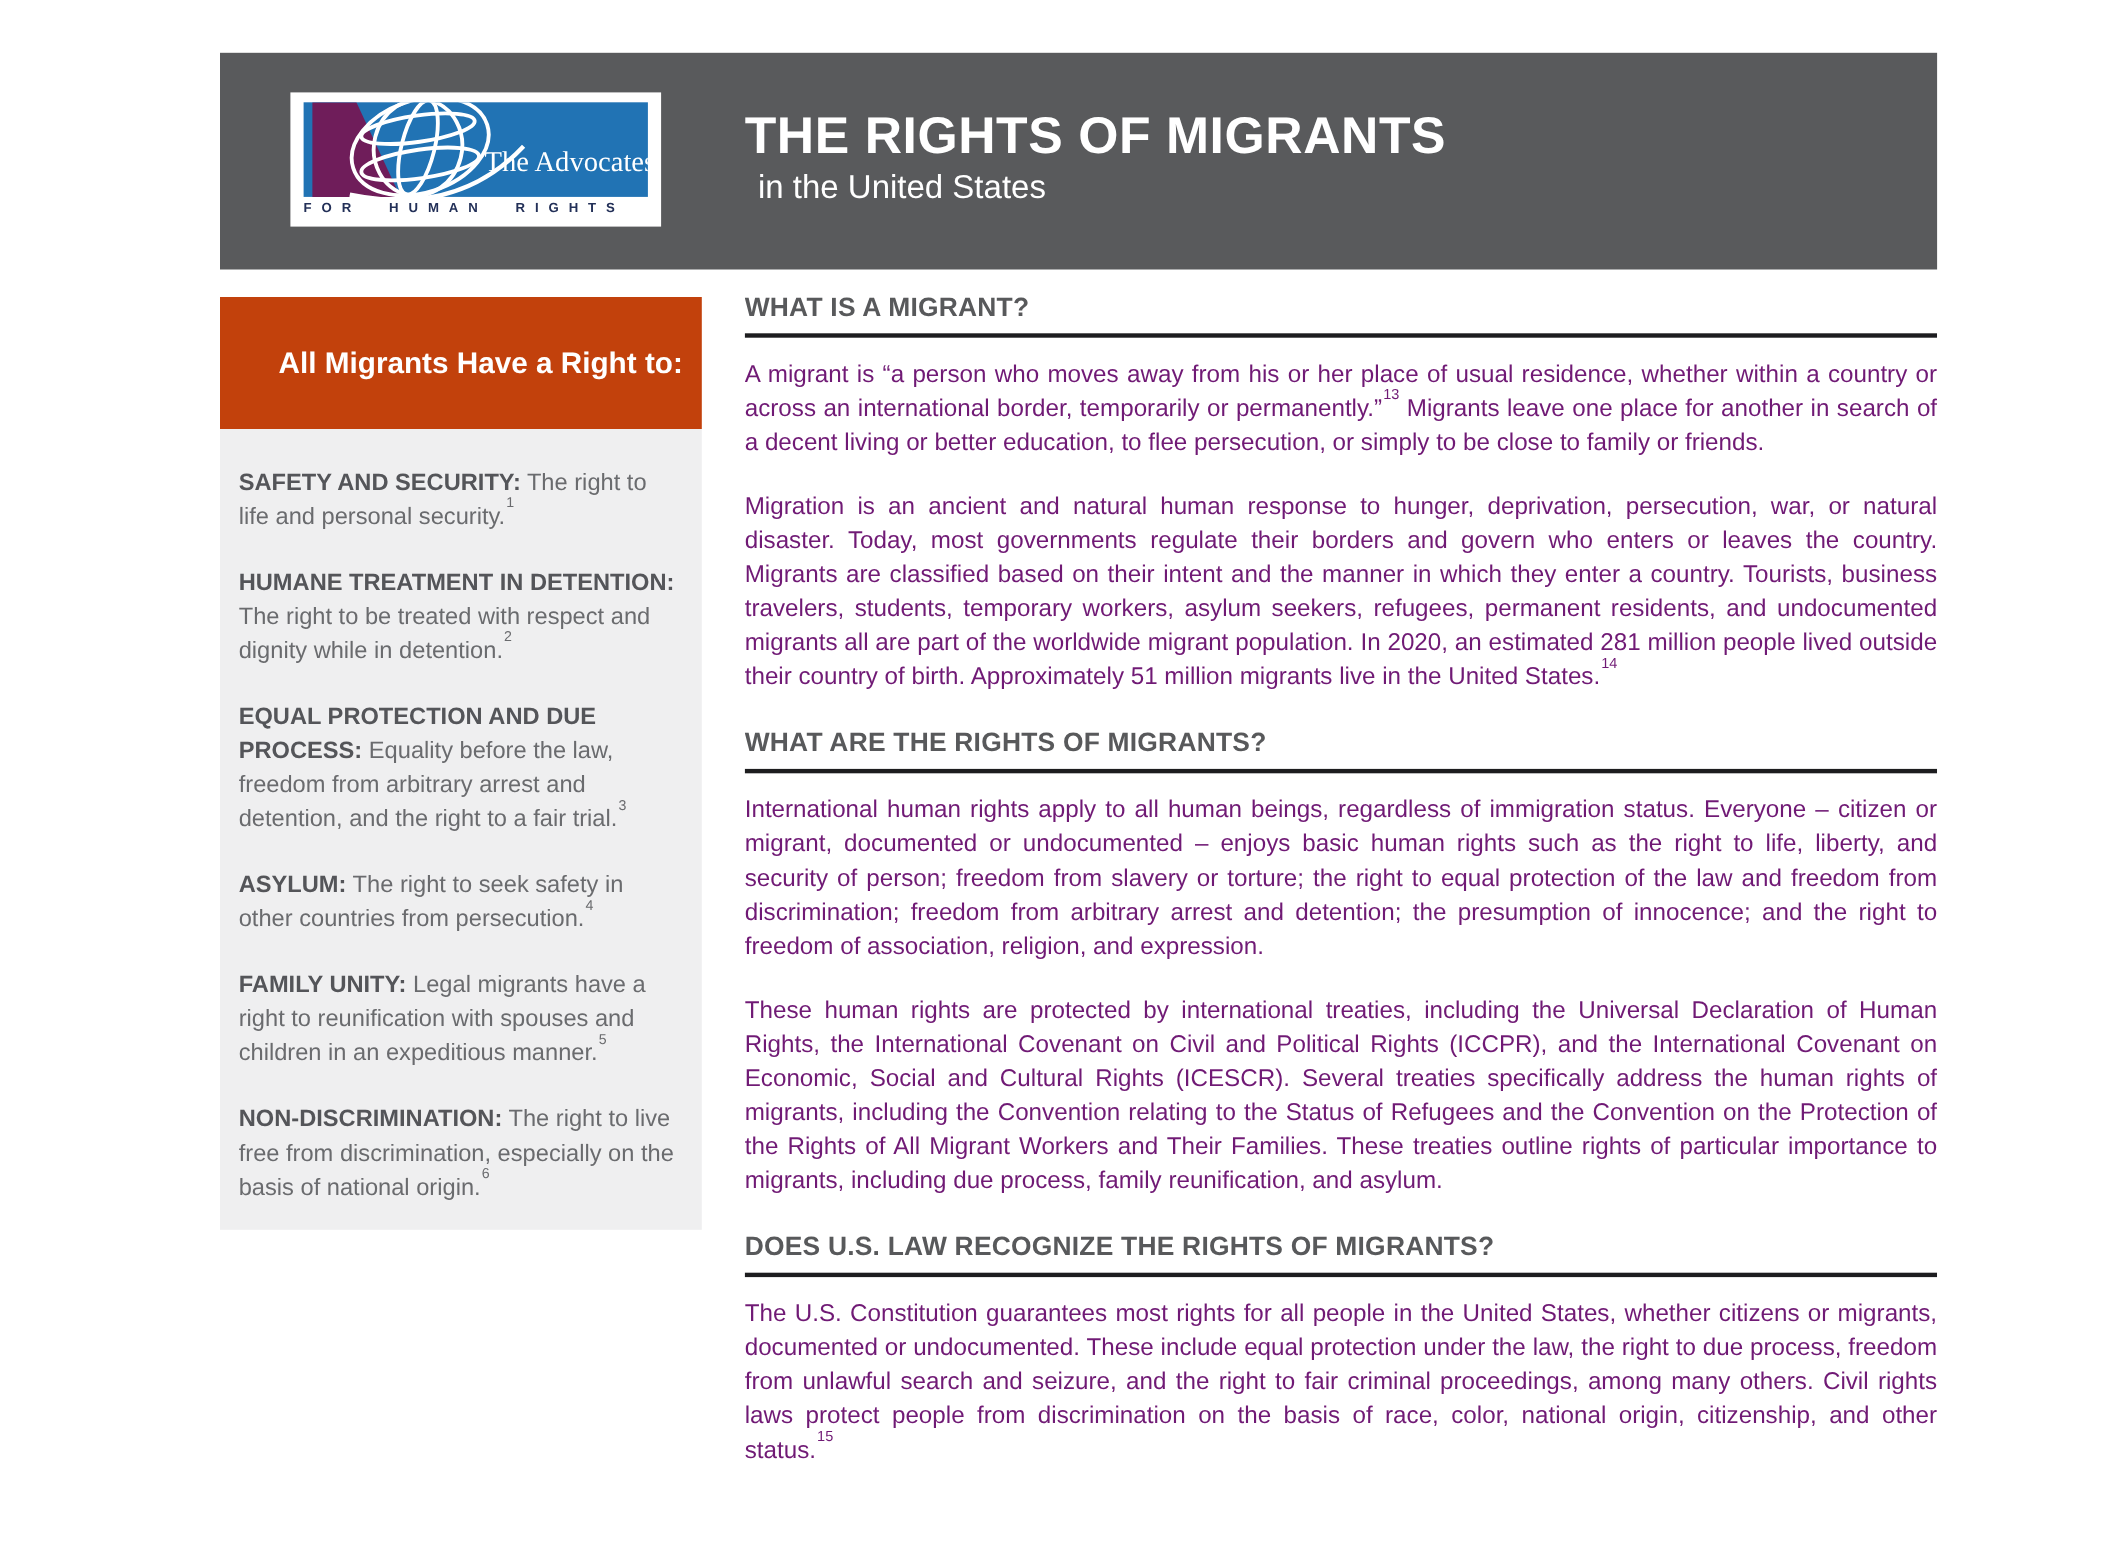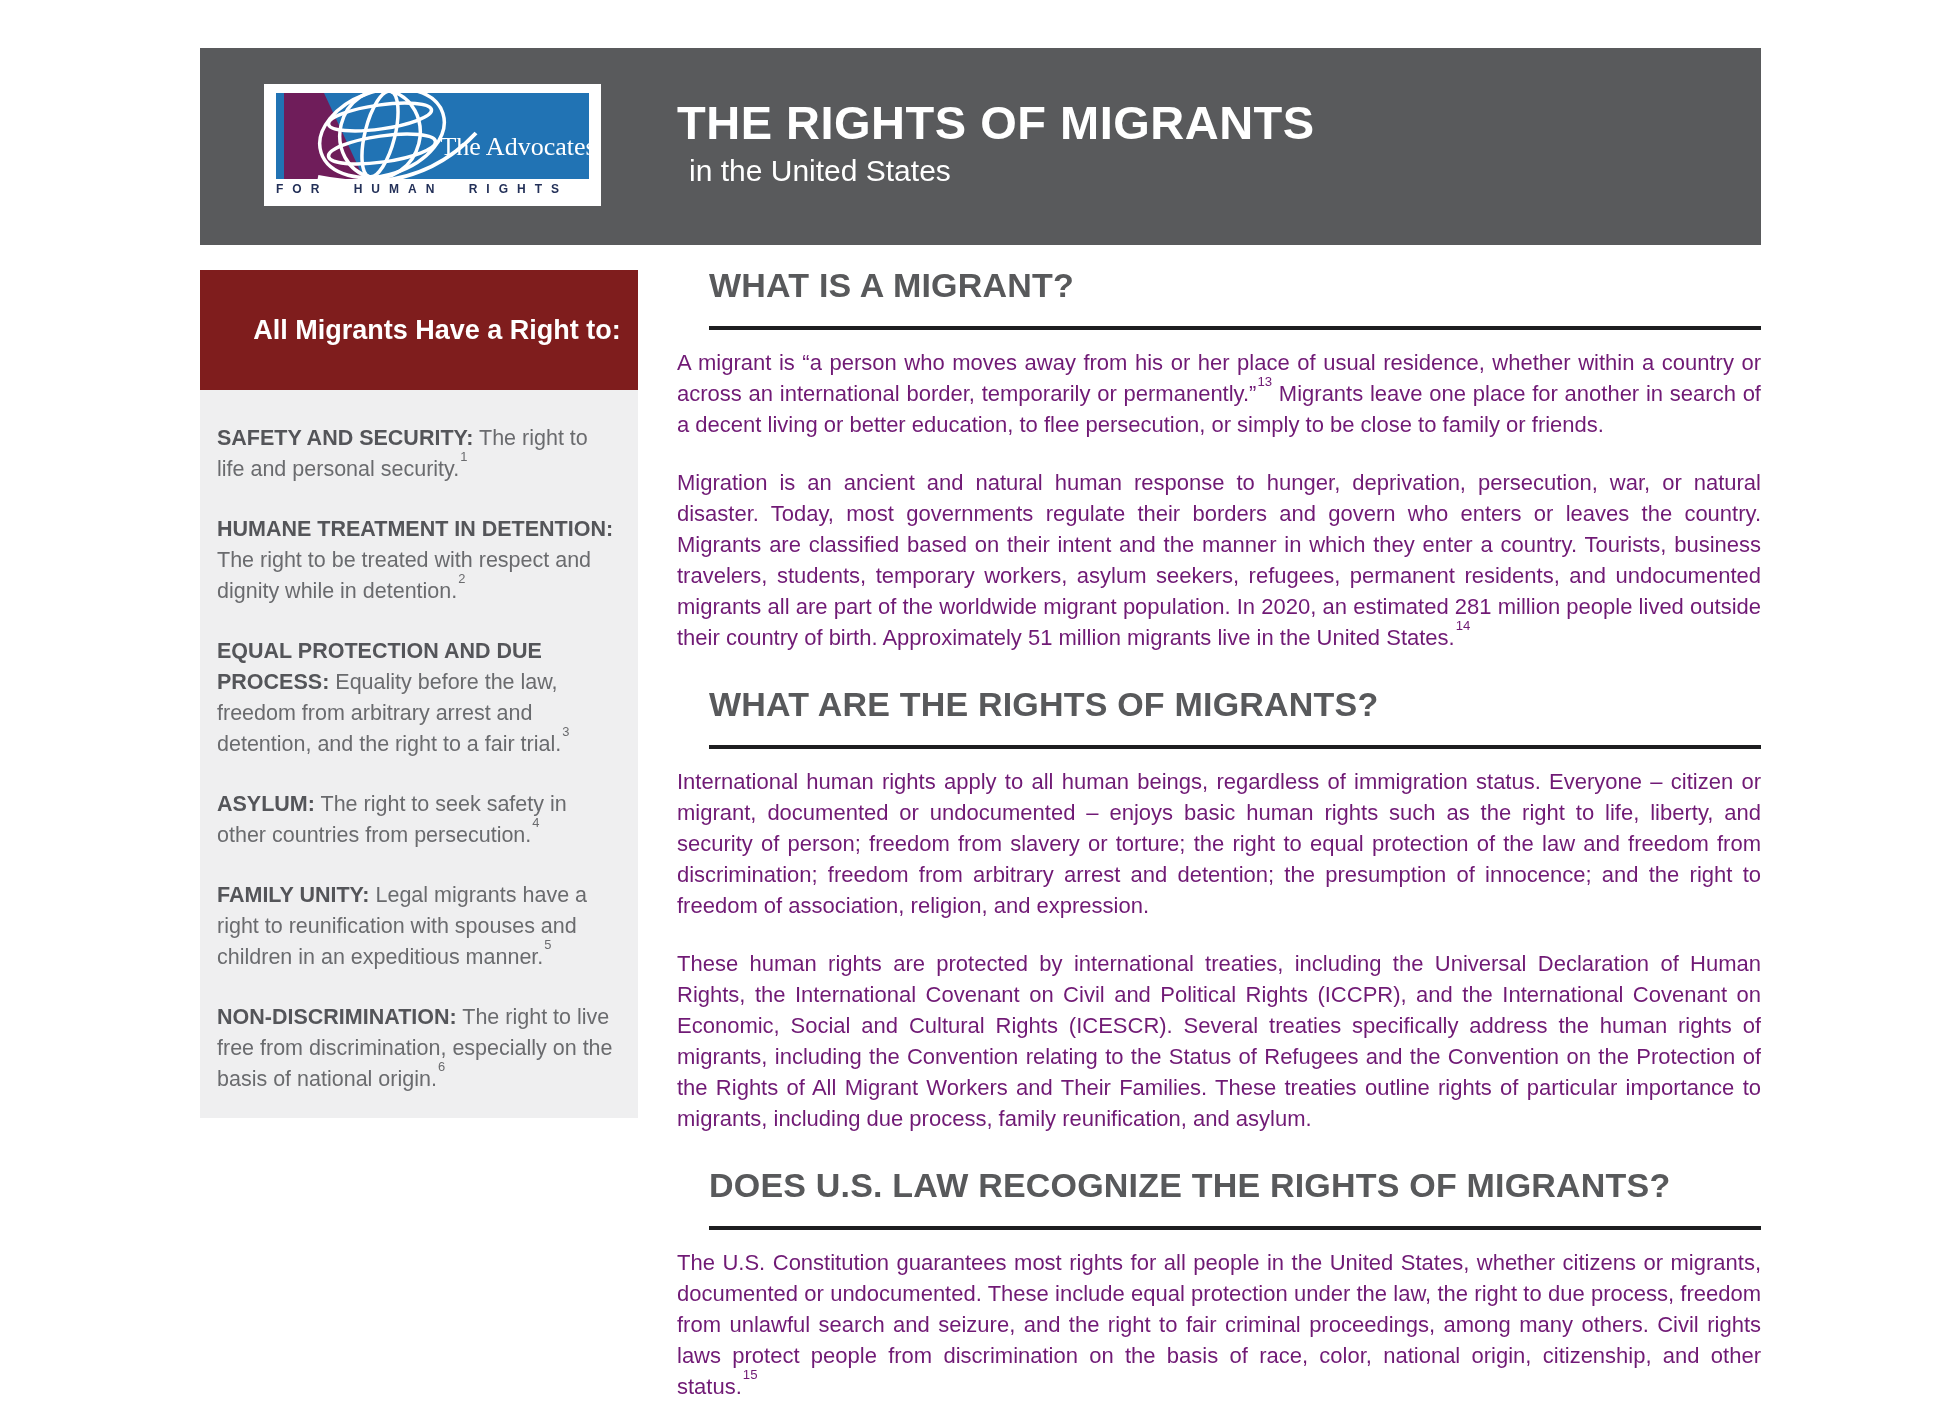--- a/index.html
+++ b/index.html
@@ -59,21 +59,21 @@
   }
 
   
   .sidebar {
     position:absolute;
     left:200px; top:270px;
     width:438px;
   }
   .sidebar-head {
     height:120px;
-    background:#7f1d1d;
+    background:#c2410c;
     display:flex;
     align-items:center;
     justify-content:center;
     padding-left:36px;
   }
   .sidebar-head span {
     color:#ffffff;
     font-weight:700;
     font-size:27px;
   }
@@ -97,28 +97,27 @@
   
   .content {
     position:absolute;
     left:677px; top:266px;
     width:1084px;
     height:1144px;
     overflow:hidden;
   }
   .doc-section { margin-bottom:32px; }
   .section-heading {
-    font-size:34px;
+    font-size:24px;
     font-weight:700;
     color:#58595B;
     letter-spacing:0.2px;
-    padding-bottom:21px;
+    padding-bottom:9px;
     border-bottom:4px solid #1D1D1F;
     margin-bottom:17px;
-    margin-left:32px;
   }
   .paragraph {
     font-size:22px;
     line-height:31px;
     color:#701a75;
     text-align:justify;
     margin-bottom:27px;
   }
   .paragraph:last-child { margin-bottom:0; }
 

